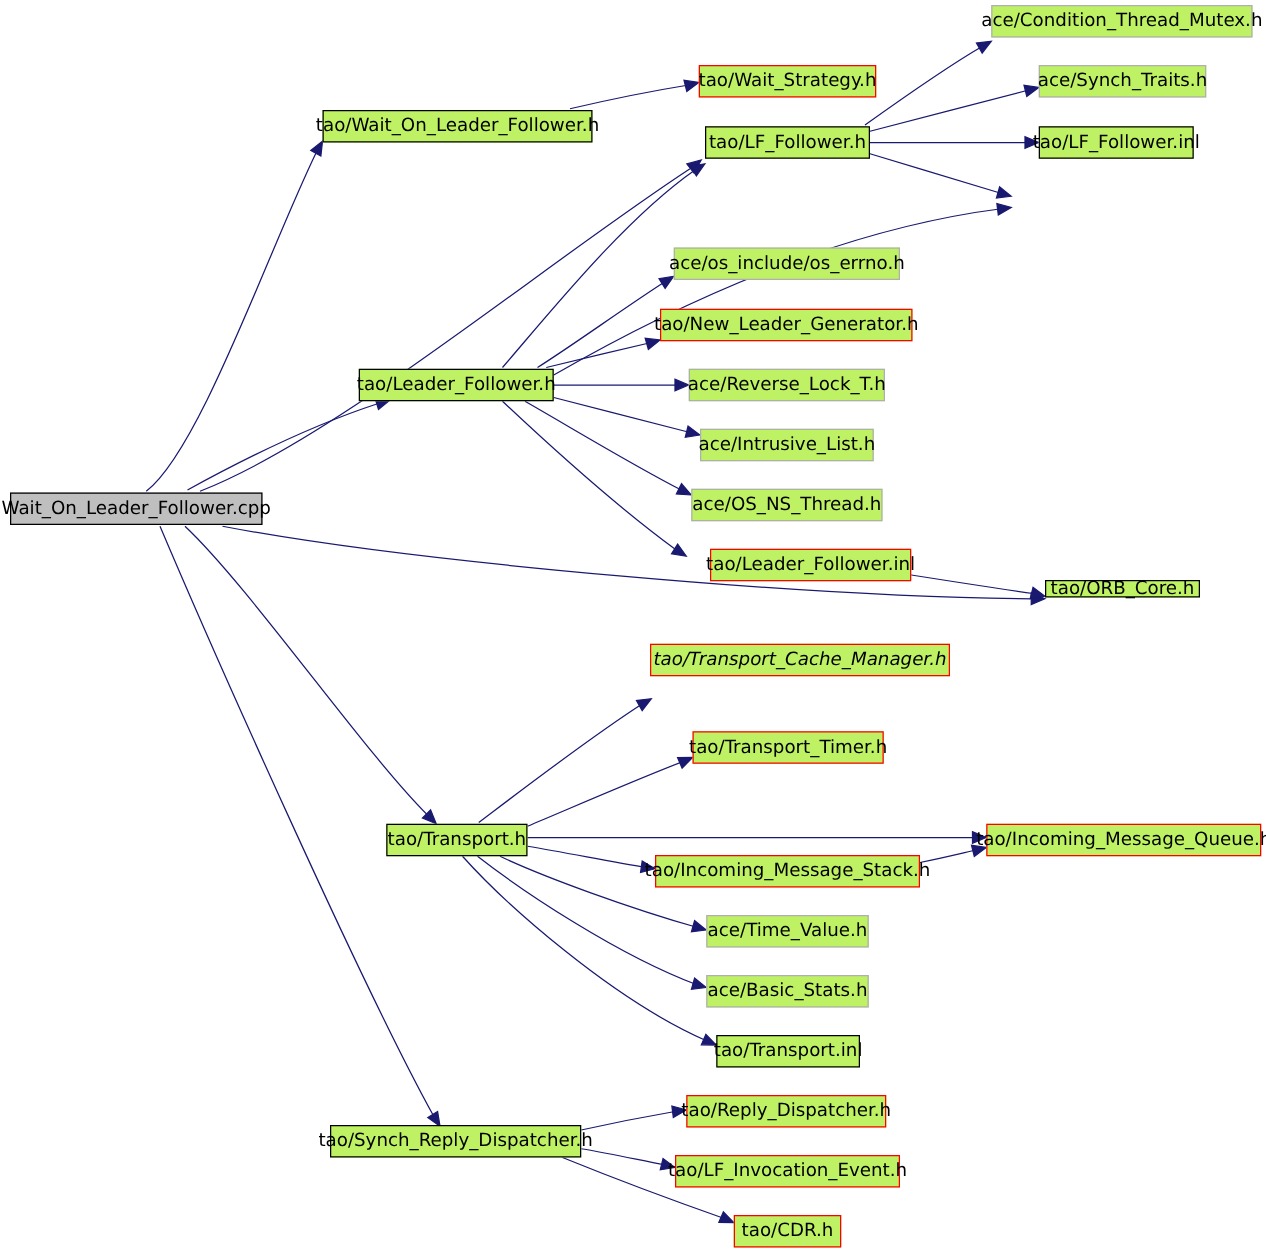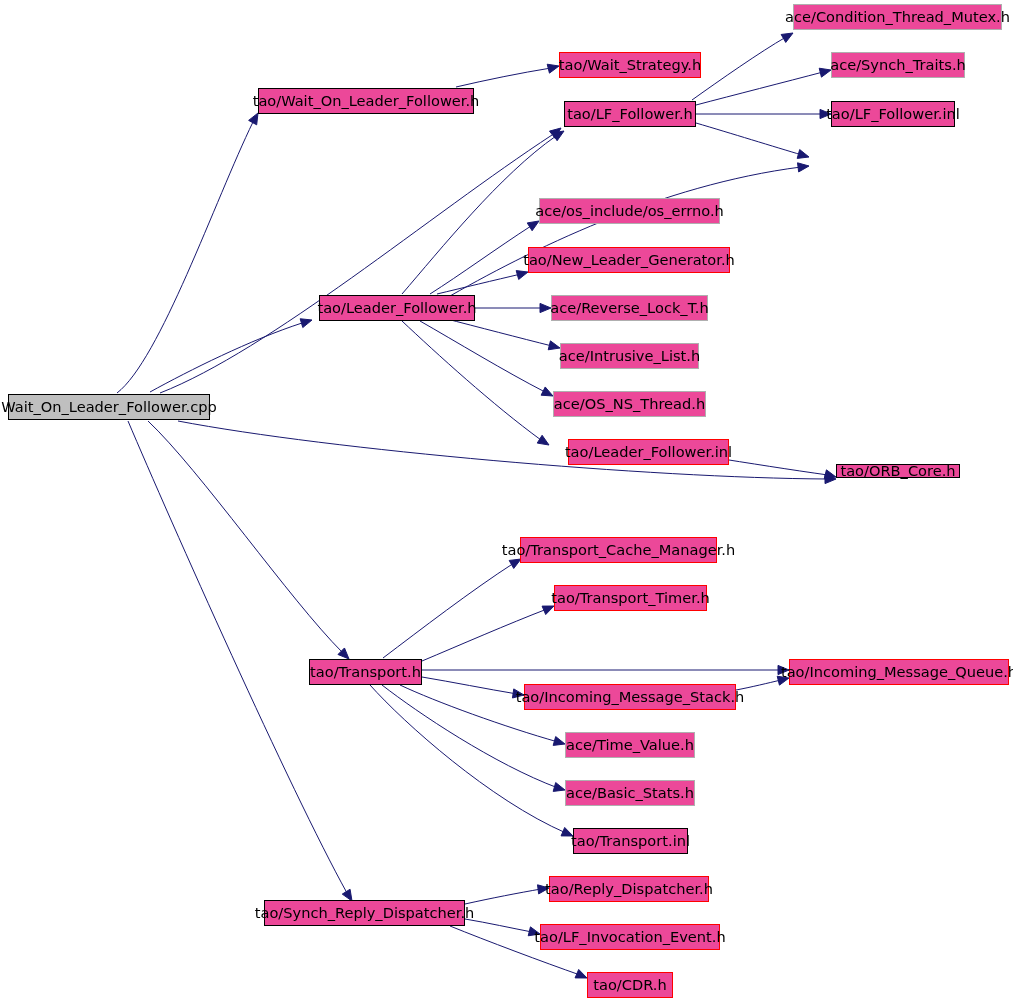--- a/index.html
+++ b/index.html
@@ -35,21 +35,21 @@
     stroke: #191970;
     stroke-width: 1;
   }
   .node-box {
     position: absolute;
     box-sizing: border-box;
     display: flex;
     align-items: center;
     justify-content: center;
     white-space: nowrap;
-    background: #ec4899;
+    background: #bef264;
     border: 1px solid #000000;
     font-size: 14.6px;
     line-height: 1;
     color: #000000;
     letter-spacing: 0px;
   }
   .node-box.border-black { border-color: #000000; }
   .node-box.border-red   { border-color: #ff0000; }
   .node-box.border-grey  { border-color: #afafaf; }
   .node-box.fill-grey    { background: #bfbfbf; }
@@ -139,21 +139,21 @@
     </div>
     <div class="node-box border-grey" style="left: 793px; top: 4px; width: 209px; height: 26px;">
       <span class="node-label">ace/Condition_Thread_Mutex.h</span>
     </div>
     <div class="node-box border-grey" style="left: 831px; top: 52px; width: 134px; height: 26px;">
       <span class="node-label">ace/Synch_Traits.h</span>
     </div>
     <div class="node-box border-black" style="left: 831px; top: 101px; width: 124px; height: 26px;">
       <span class="node-label">tao/LF_Follower.inl</span>
     </div>
-    <div class="node-box border-black" style="left: 287px; top: 295px; width: 156px; height: 26px; margin-left: 32px;">
+    <div class="node-box border-black" style="left: 287px; top: 295px; width: 156px; height: 26px;">
       <span class="node-label">tao/Leader_Follower.h</span>
     </div>
     <div class="node-box border-grey" style="left: 539px; top: 198px; width: 181px; height: 26px;">
       <span class="node-label">ace/os_include/os_errno.h</span>
     </div>
     <div class="node-box border-grey" style="left: 551px; top: 295px; width: 157px; height: 26px;">
       <span class="node-label">ace/Reverse_Lock_T.h</span>
     </div>
     <div class="node-box border-red" style="left: 528px; top: 247px; width: 202px; height: 26px;">
       <span class="node-label">tao/New_Leader_Generator.h</span>
@@ -166,21 +166,21 @@
     </div>
     <div class="node-box border-red" style="left: 568px; top: 439px; width: 161px; height: 26px;">
       <span class="node-label">tao/Leader_Follower.inl</span>
     </div>
     <div class="node-box border-black" style="left: 836px; top: 464px; width: 124px; height: 14px;">
       <span class="node-label">tao/ORB_Core.h</span>
     </div>
     <div class="node-box border-black" style="left: 309px; top: 659px; width: 113px; height: 26px;">
       <span class="node-label">tao/Transport.h</span>
     </div>
-    <div class="node-box border-red" style="left: 520px; top: 537px; width: 197px; height: 26px;">
+    <div class="node-box border-red" style="left: 520px; top: 515px; width: 240px; height: 26px; font-style: italic;">
       <span class="node-label">tao/Transport_Cache_Manager.h</span>
     </div>
     <div class="node-box border-red" style="left: 554px; top: 585px; width: 153px; height: 26px;">
       <span class="node-label">tao/Transport_Timer.h</span>
     </div>
     <div class="node-box border-red" style="left: 789px; top: 659px; width: 220px; height: 26px;">
       <span class="node-label">tao/Incoming_Message_Queue.h</span>
     </div>
     <div class="node-box border-red" style="left: 524px; top: 684px; width: 212px; height: 26px;">
       <span class="node-label">tao/Incoming_Message_Stack.h</span>

